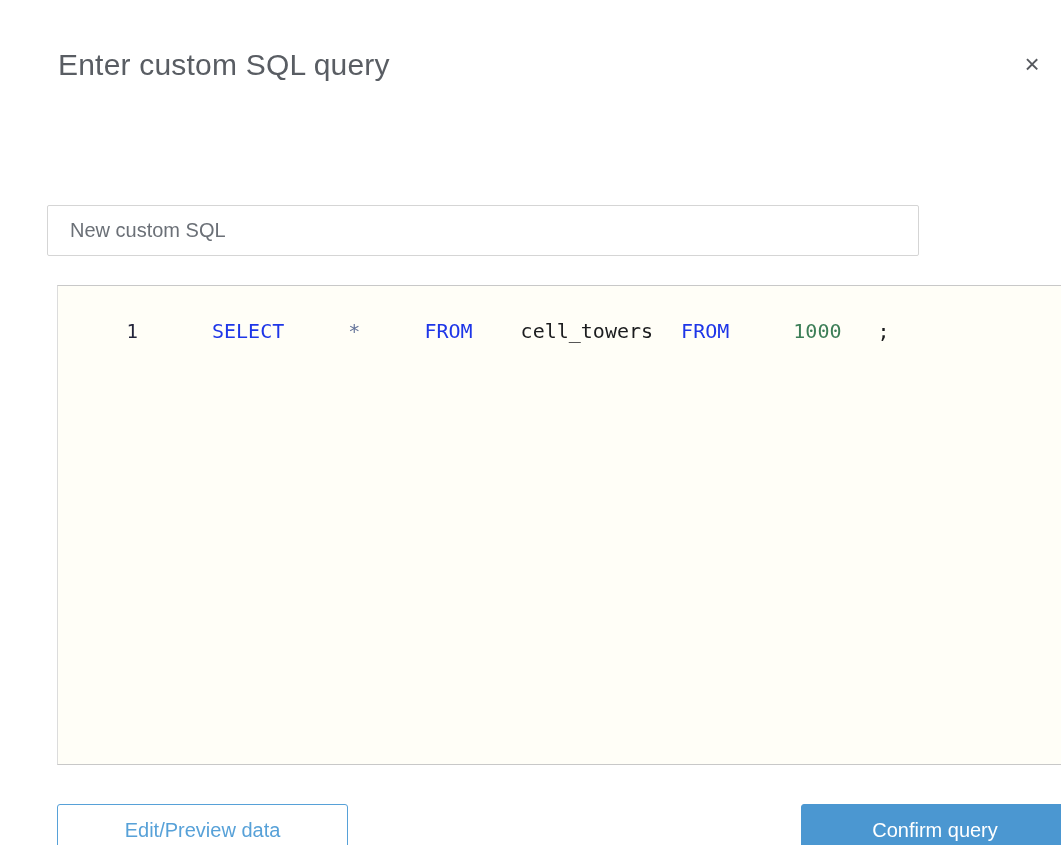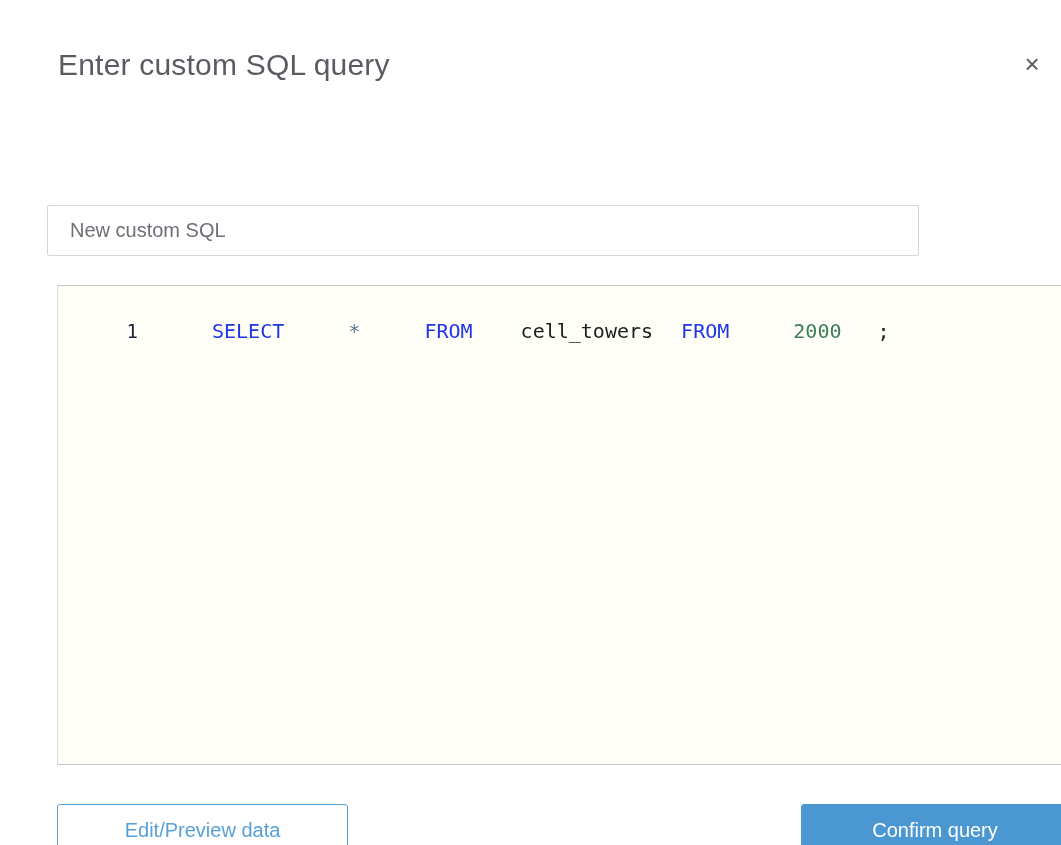--- a/index.html
+++ b/index.html
@@ -97,21 +97,21 @@
   <h1 class="modal-title">Enter custom SQL query</h1>
 
   <button class="close-btn">×</button>
 
 
   <input class="name-input" type="text" value="New custom SQL" style="">
 
   <div class="sql-editor">
     <div class="code-line">
       <div class="gutter">1</div>
-      <div class="code-content"><span class="tok-keyword">SELECT</span><span class="tok-plain"> </span><span class="tok-operator">*</span><span class="tok-plain"> </span><span class="tok-keyword">FROM</span><span class="tok-plain"> cell_towers </span><span class="tok-keyword">FROM</span><span class="tok-plain"> </span><span class="tok-number">2000</span><span class="tok-plain">;</span></div>
+      <div class="code-content"><span class="tok-keyword">SELECT</span><span class="tok-plain"> </span><span class="tok-operator">*</span><span class="tok-plain"> </span><span class="tok-keyword">FROM</span><span class="tok-plain"> cell_towers </span><span class="tok-keyword">FROM</span><span class="tok-plain"> </span><span class="tok-number">1000</span><span class="tok-plain">;</span></div>
     </div>
   </div>
 
   <button class="btn btn-secondary">Edit/Preview data</button>
 
   <button class="btn btn-primary">Confirm query</button>
 
 </div>
 
 </body></html>

